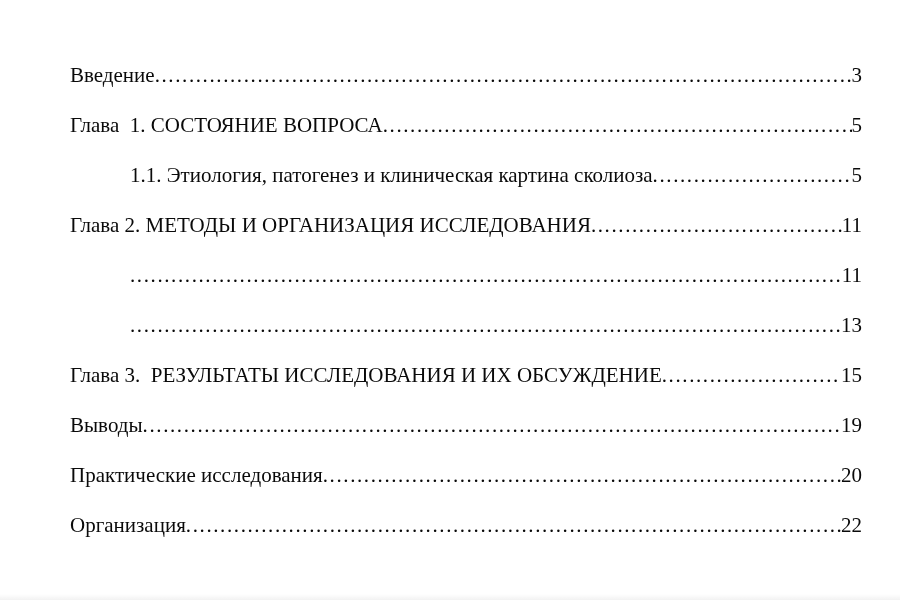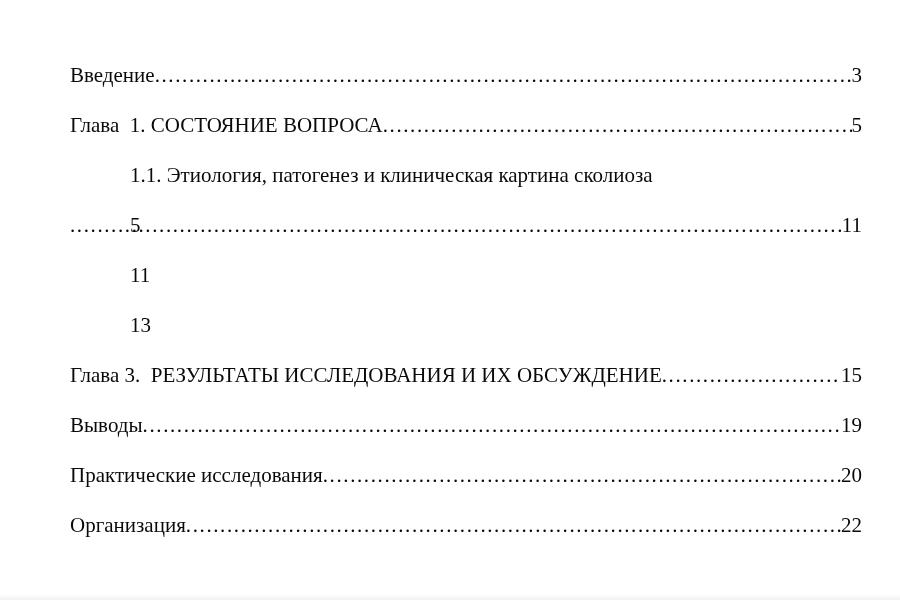--- a/index.html
+++ b/index.html
@@ -18,21 +18,21 @@
   }
   .toc { width: 100%; }
   .toc-row {
     display: flex;
     align-items: baseline;
     height: 50px;
     line-height: 50px;
     font-size: 21px;
     width: 100%;
   }
-  .toc-row.indent { padding-left: 60px; flex-direction: column; }
+  .toc-row.indent { padding-left: 60px; }
   .label {
     white-space: pre;      
     flex: 0 0 auto;
   }
   .leader {
     flex: 1 1 auto;
     overflow: hidden;
     white-space: nowrap;
     letter-spacing: 1.6px;
     min-width: 8px;
@@ -66,20 +66,21 @@
       <span class="pagenum">5</span>
     </div>
 
     <div class="toc-row indent">
       <span class="label">1.1. Этиология, патогенез и клиническая картина сколиоза</span>
       <span class="leader">............................................................................................................................................................................................................................................................................................................</span>
       <span class="pagenum">5</span>
     </div>
 
     <div class="toc-row">
+      <span class="label">Глава 2. МЕТОДЫ И ОРГАНИЗАЦИЯ ИССЛЕДОВАНИЯ</span>
       <span class="leader">............................................................................................................................................................................................................................................................................................................</span>
       <span class="pagenum">11</span>
     </div>
 
     <div class="toc-row indent">
       <span class="leader">............................................................................................................................................................................................................................................................................................................</span>
       <span class="pagenum">11</span>
     </div>
 
     <div class="toc-row indent">

